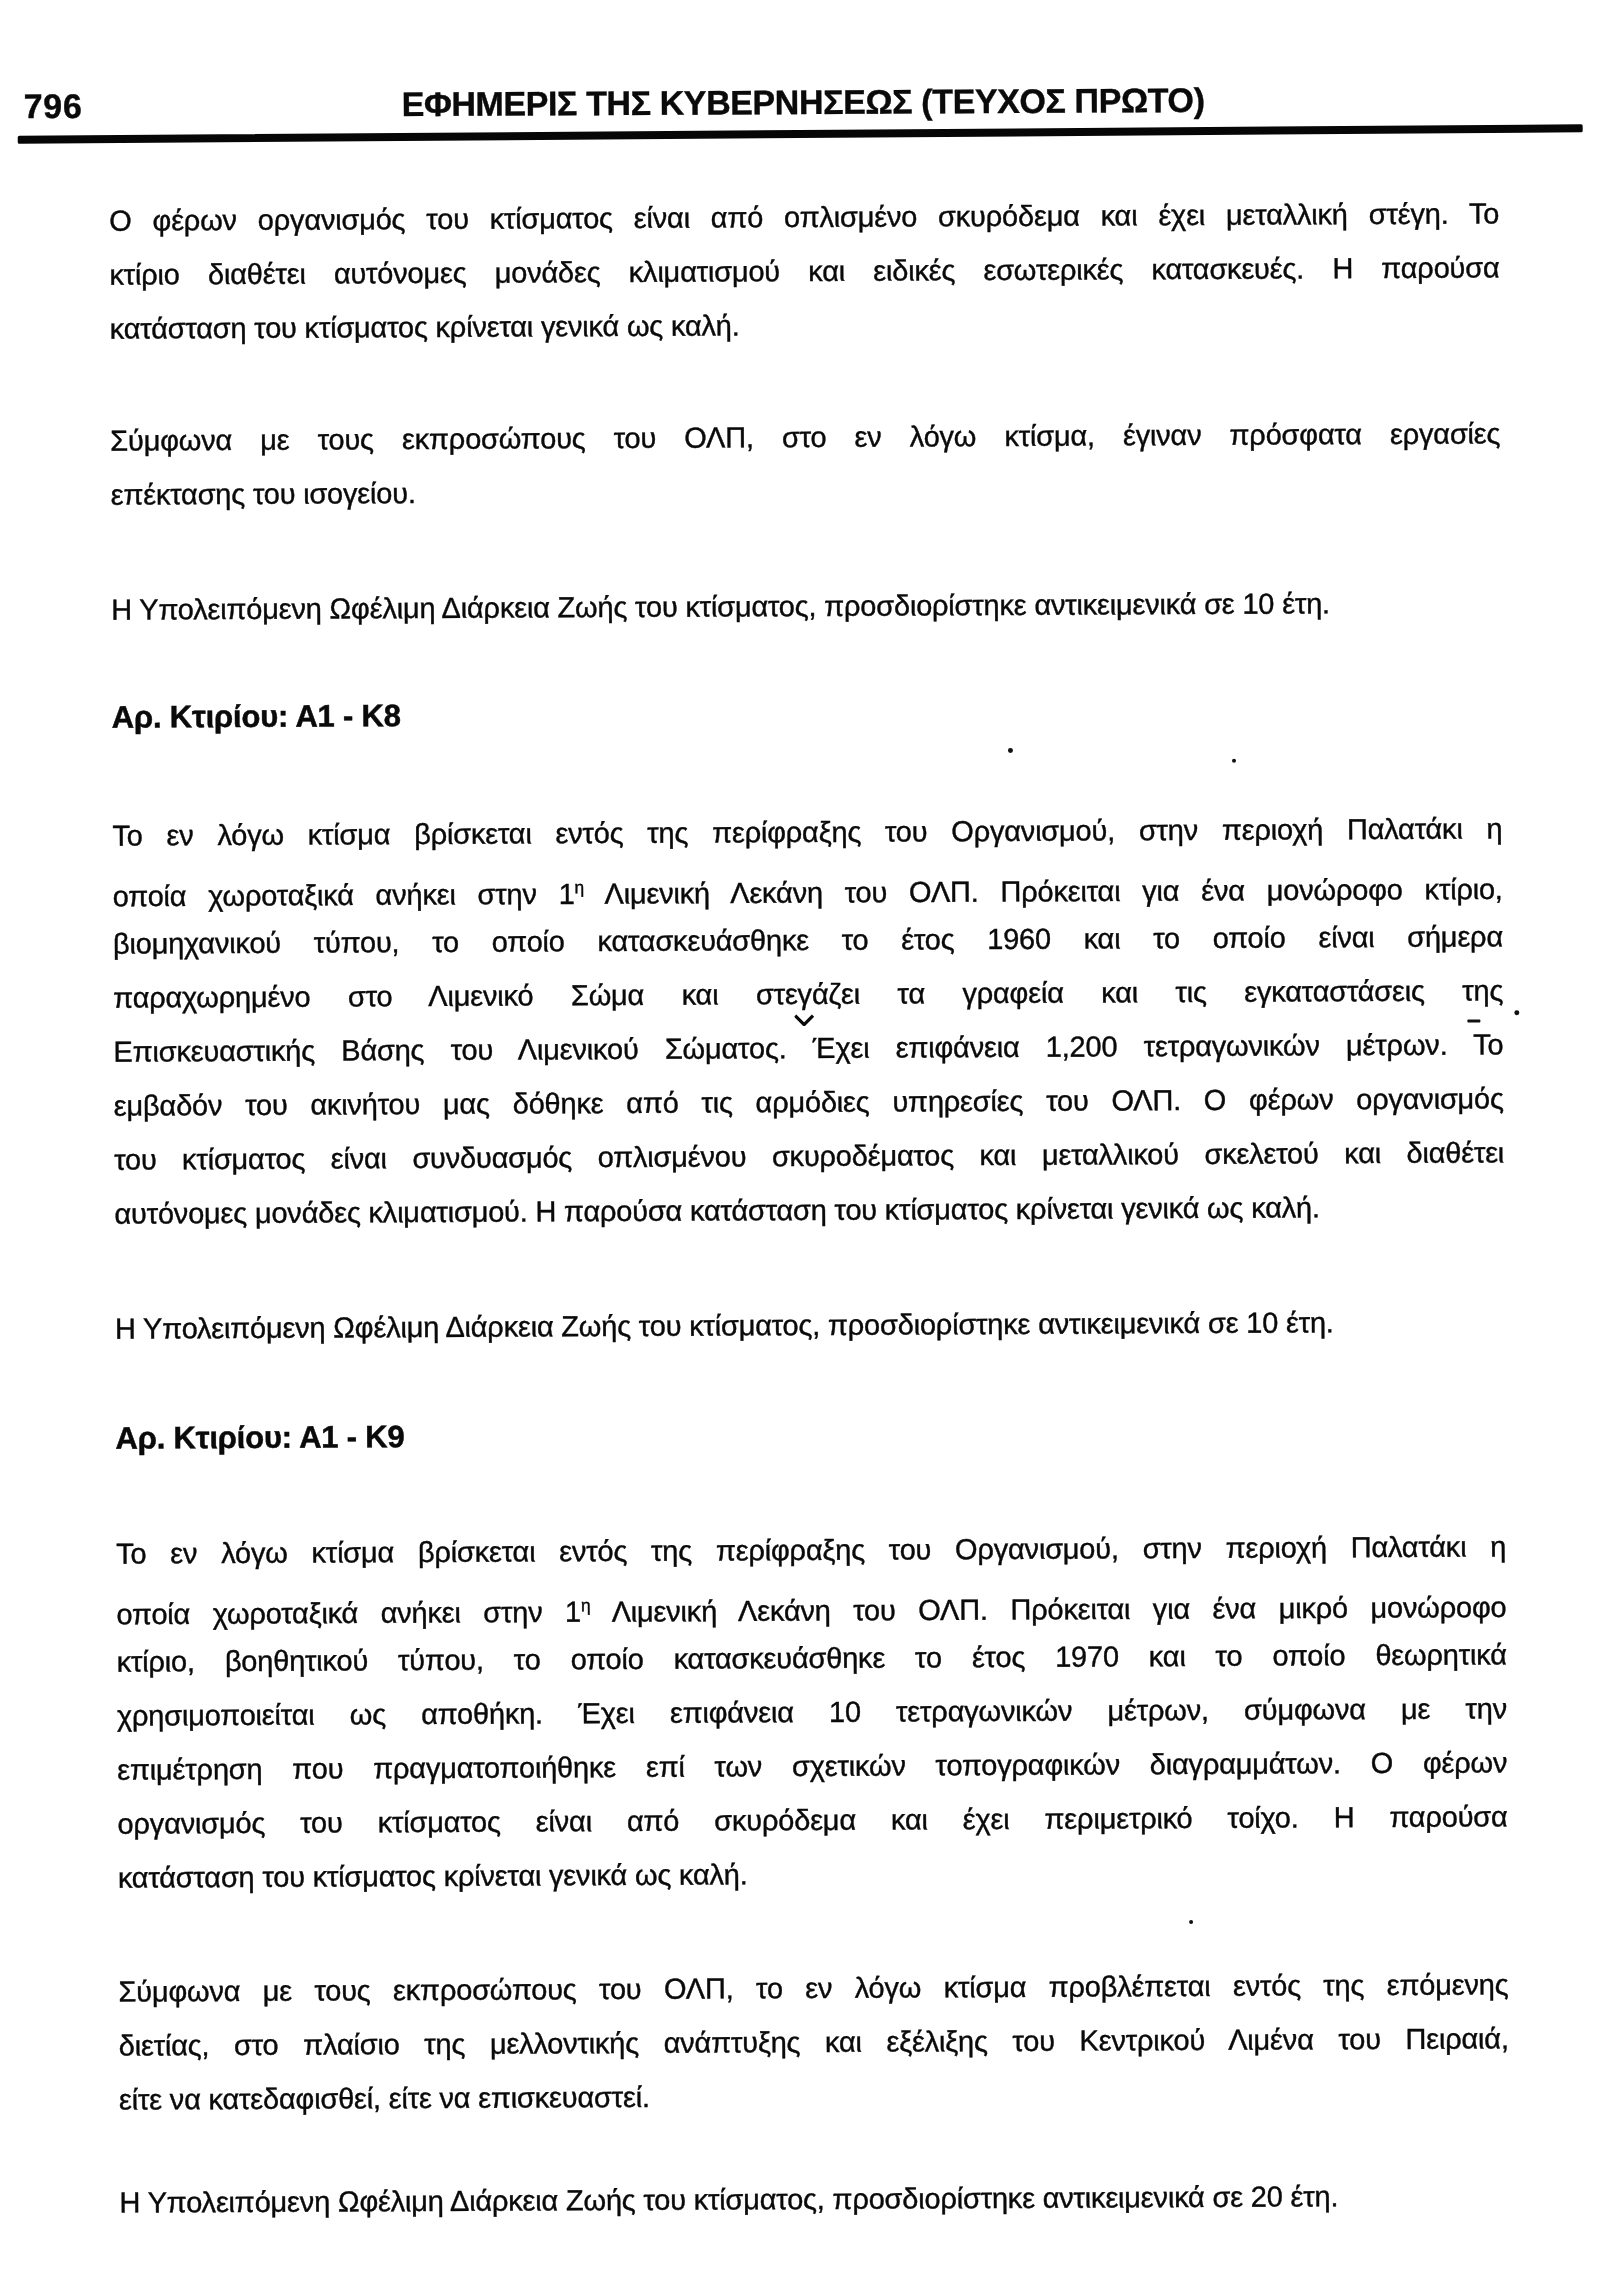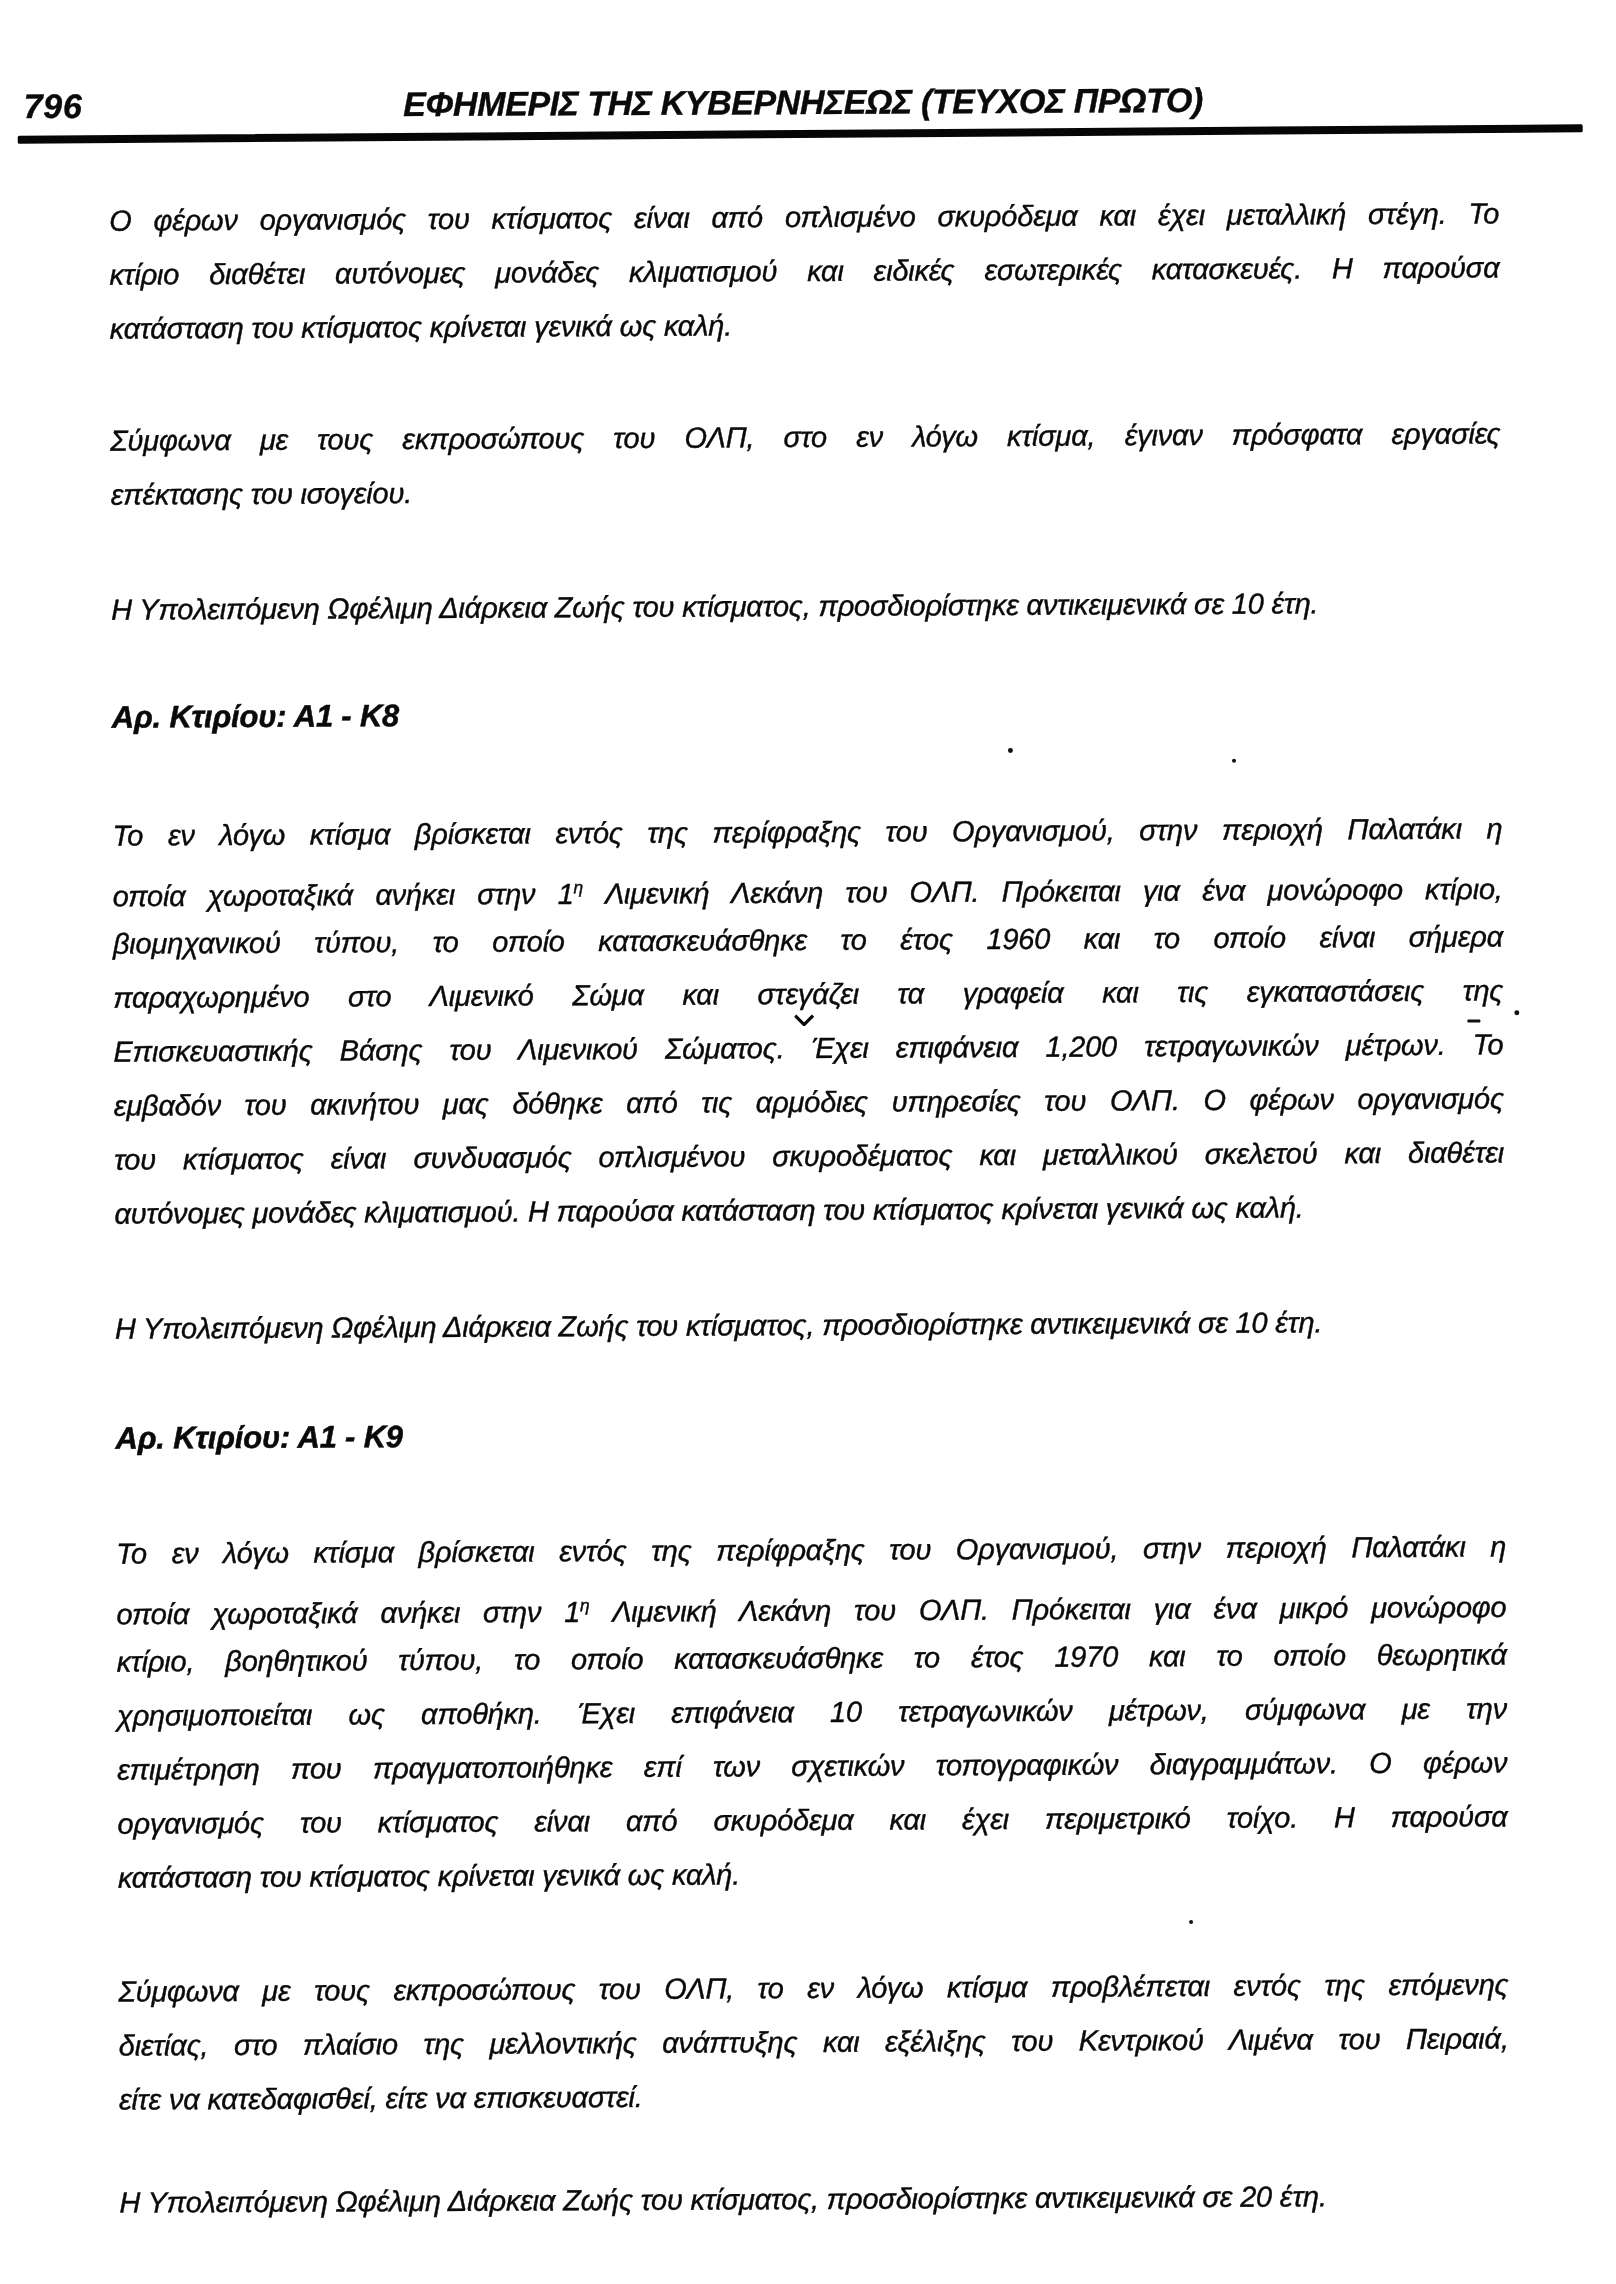--- a/index.html
+++ b/index.html
@@ -3,21 +3,20 @@
 <meta charset="utf-8">
 <style>
   html,body{margin:0;padding:0;background:#ffffff;}
   .page{
     position:relative;
     width:1617px;height:2284px;
     background:#ffffff;
     overflow:hidden;
     font-family:"Liberation Sans","DejaVu Sans",sans-serif;
     color:#0a0a0a;
-    font-style:italic;
   }
   .skew{position:absolute;inset:0;transform:rotate(-0.3deg);transform-origin:50% 50%;}
 
   
   .pagenum{
     position:absolute;left:29px;top:83px;
     font-size:34px;font-weight:bold;letter-spacing:0.8px;
     -webkit-text-stroke:0.4px #0a0a0a;
   }
   .title{

